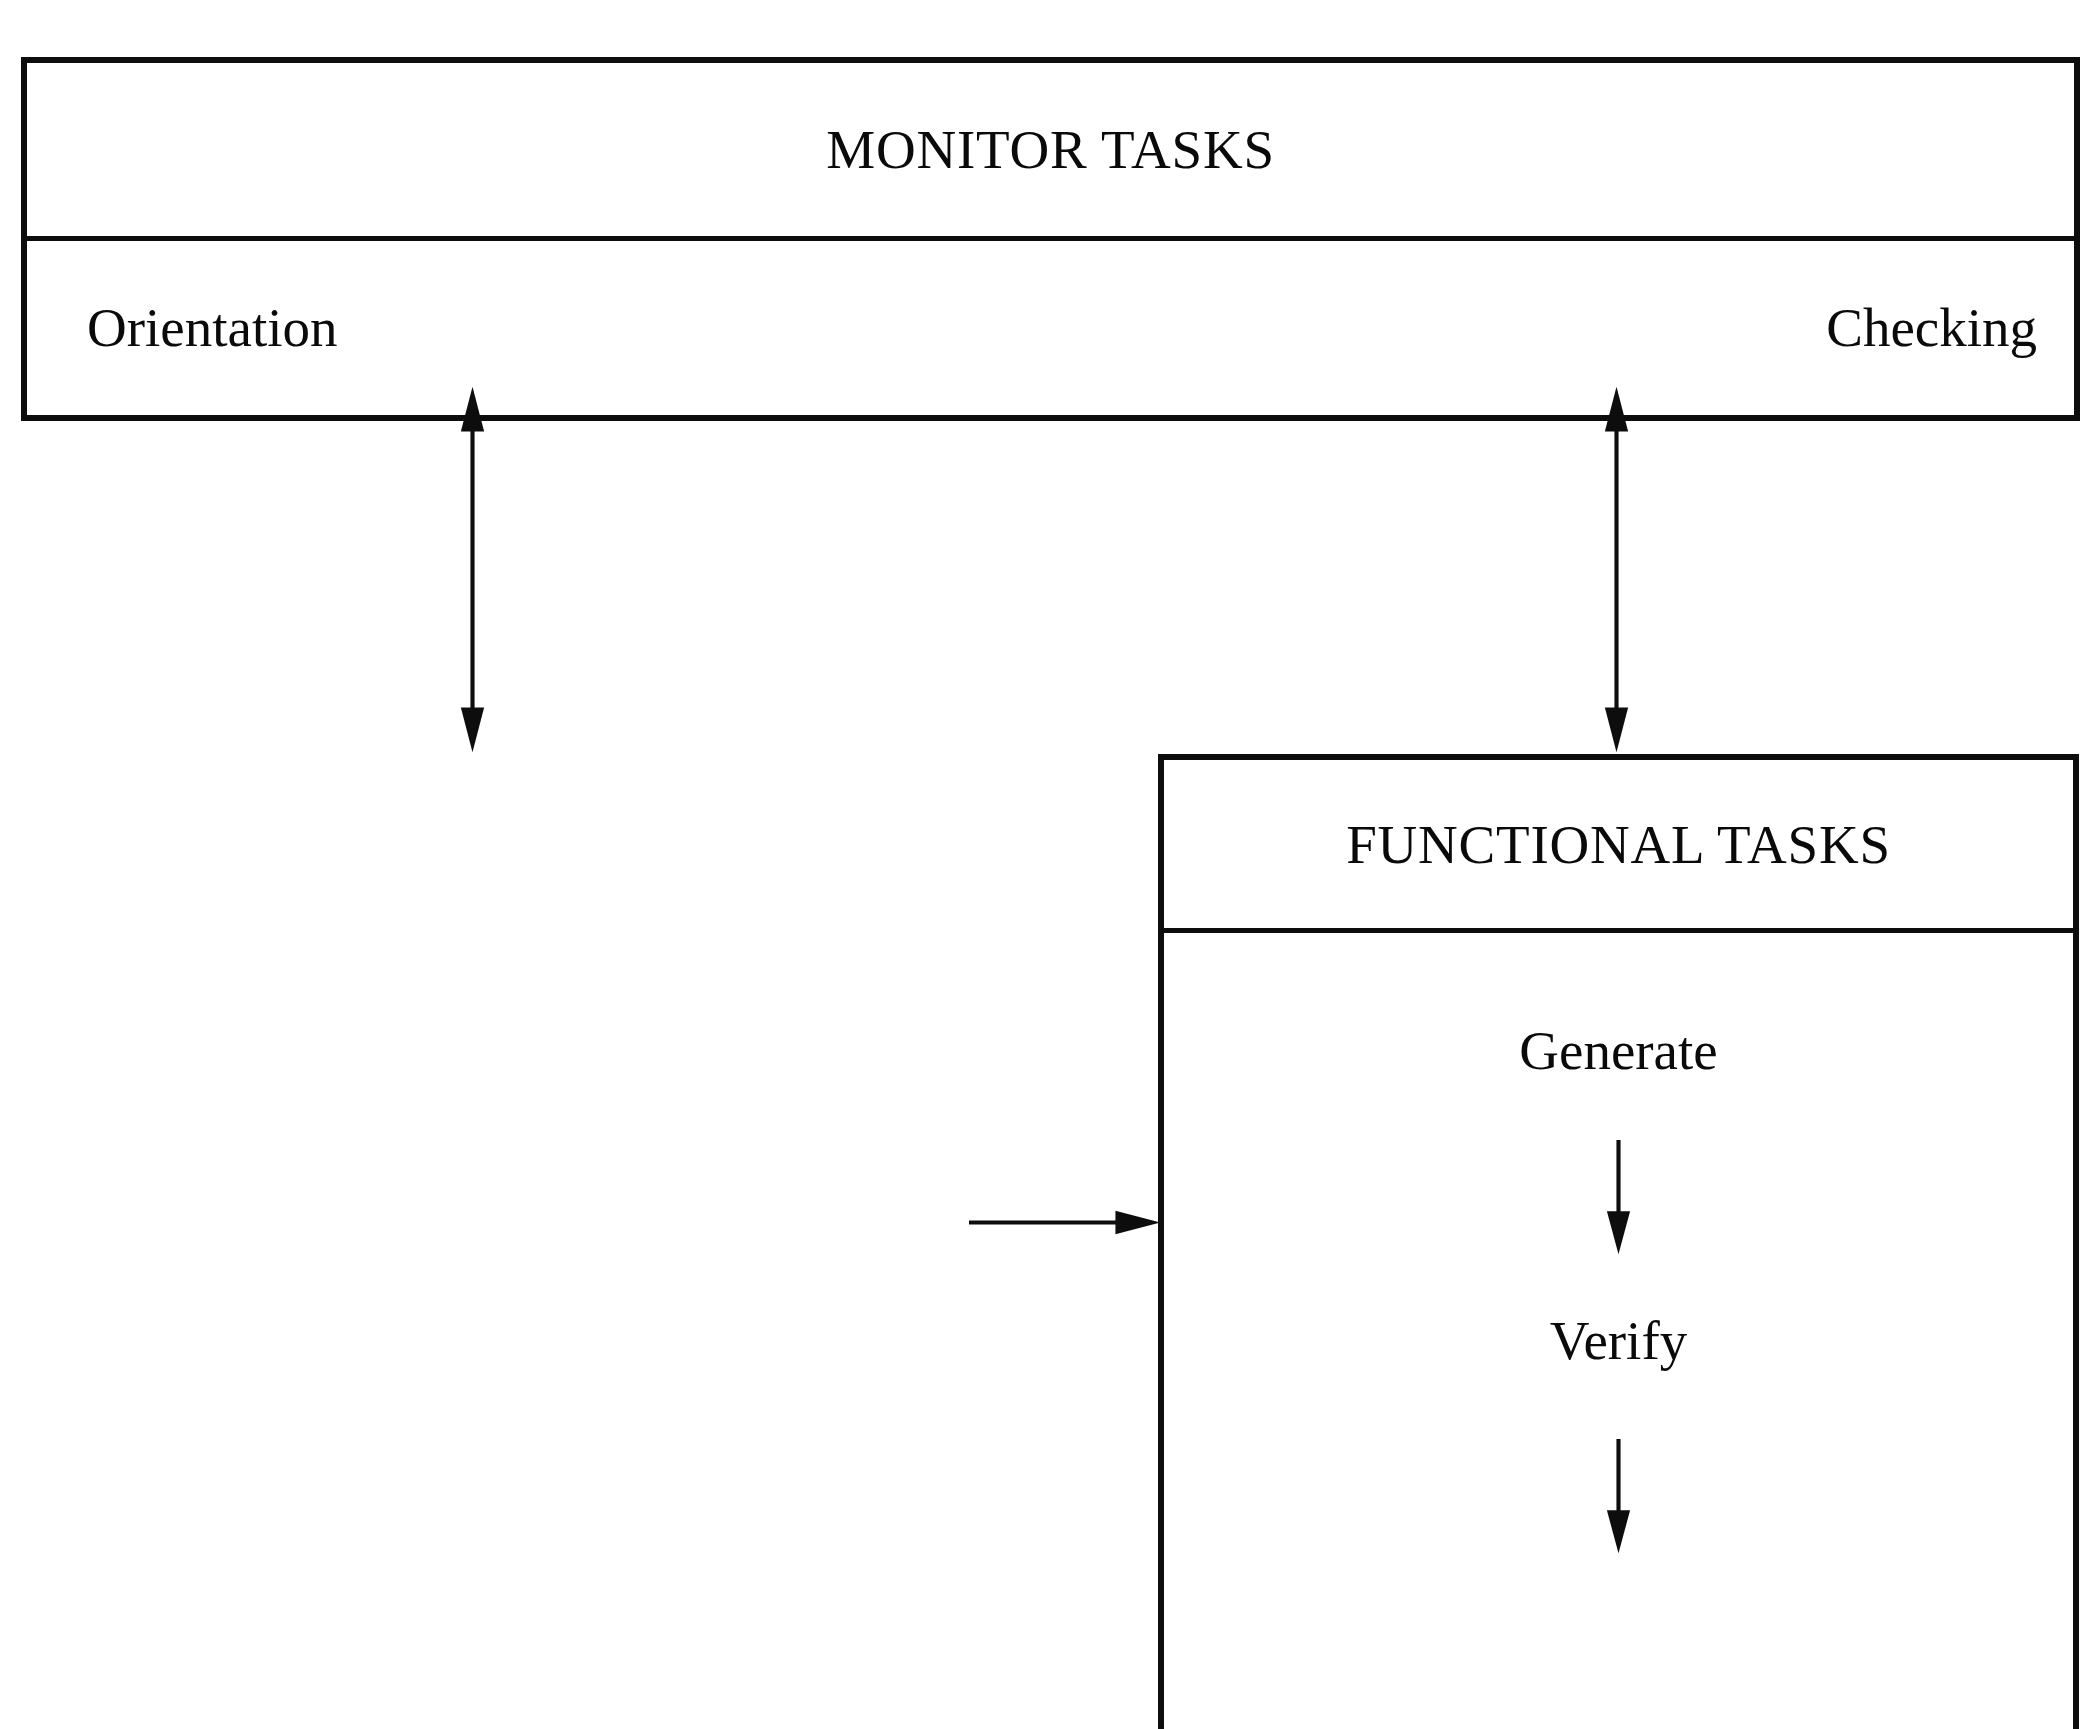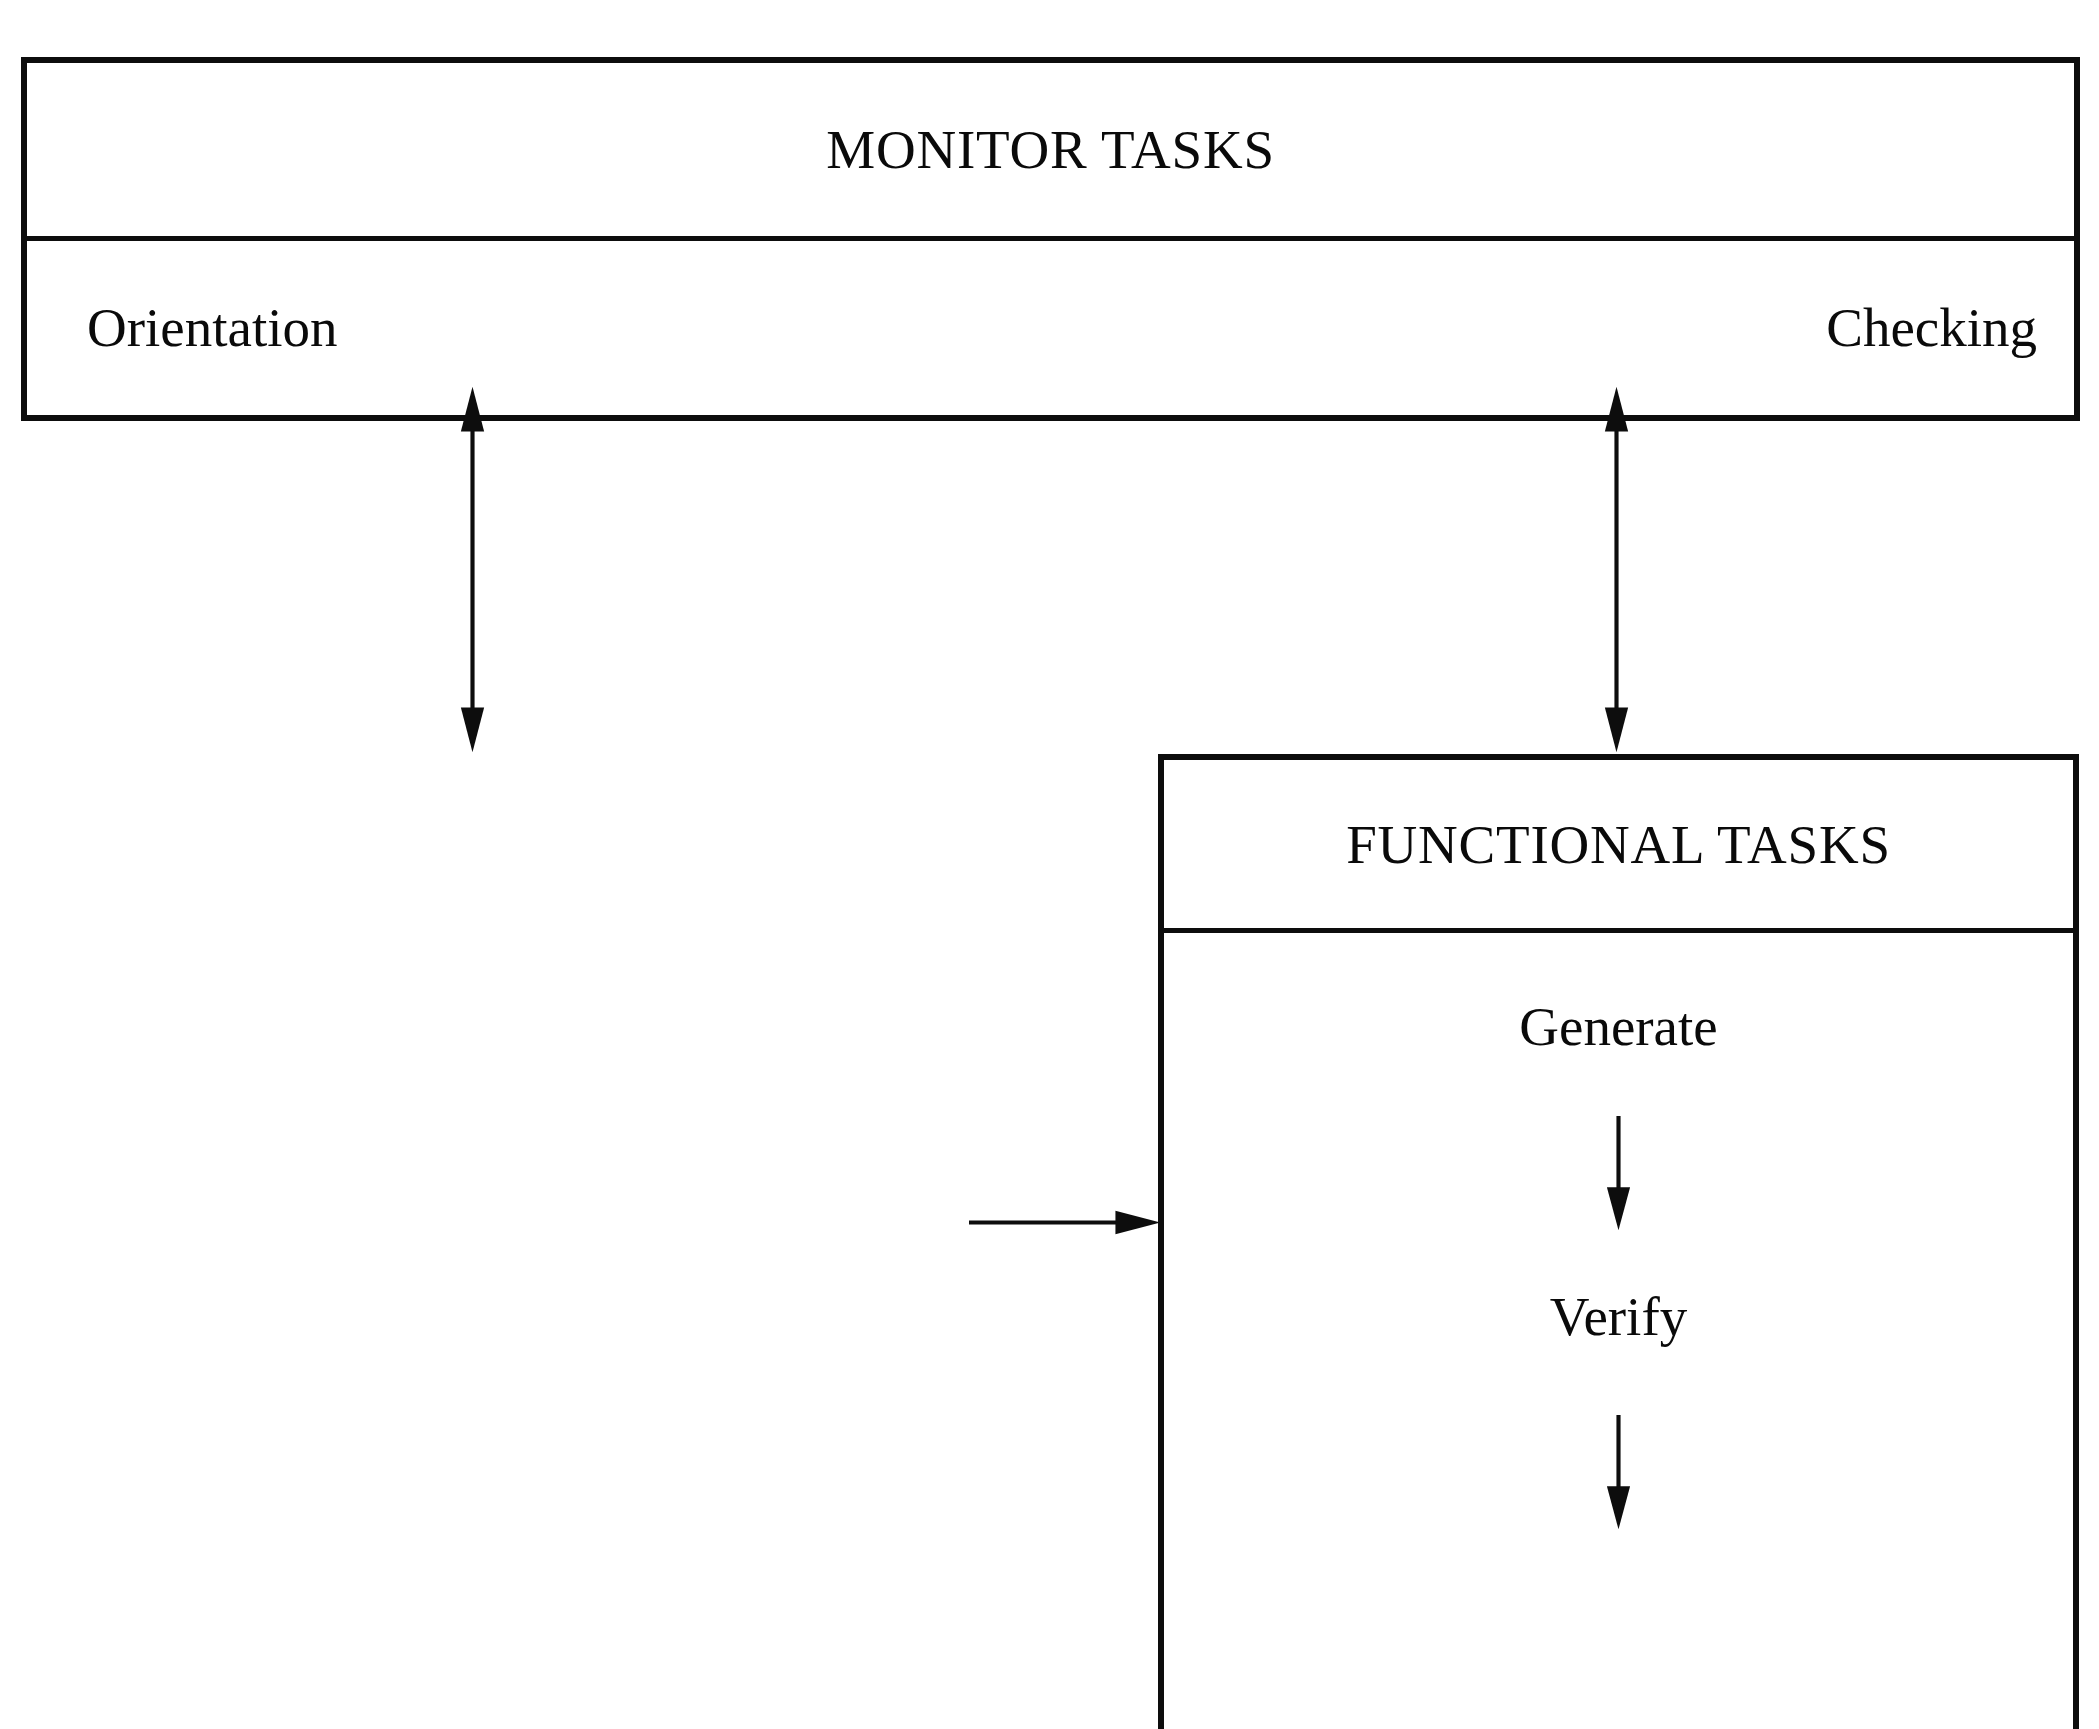--- a/index.html
+++ b/index.html
@@ -60,21 +60,21 @@
   .interp-item-pragmatic { margin-top: 104px; }
 
   
   .functional-box { left: 1158px; top: 754px; width: 921px; height: 1098px; }
   .functional-box .box-title { height: 173px; }
   .func-content {
     display: flex;
     flex-direction: column;
     align-items: center;
   }
-  .func-step-generate  { margin-top: 56px; }
+  .func-step-generate  { margin-top: 80px; }
   .func-arrow-1        { margin-top: 52px; }
   .func-step-verify    { margin-top: 47px; }
   .func-arrow-2        { margin-top: 61px; }
   .func-step-transform { margin-top: 31px; }
 
   
   .connector { position: absolute; display: block; }
   .v-arrow-left  { left: 454px;  top: 385px; }
   .v-arrow-right { left: 1598px; top: 385px; }
   .h-arrow       { left: 969px; top: 1204px; }

